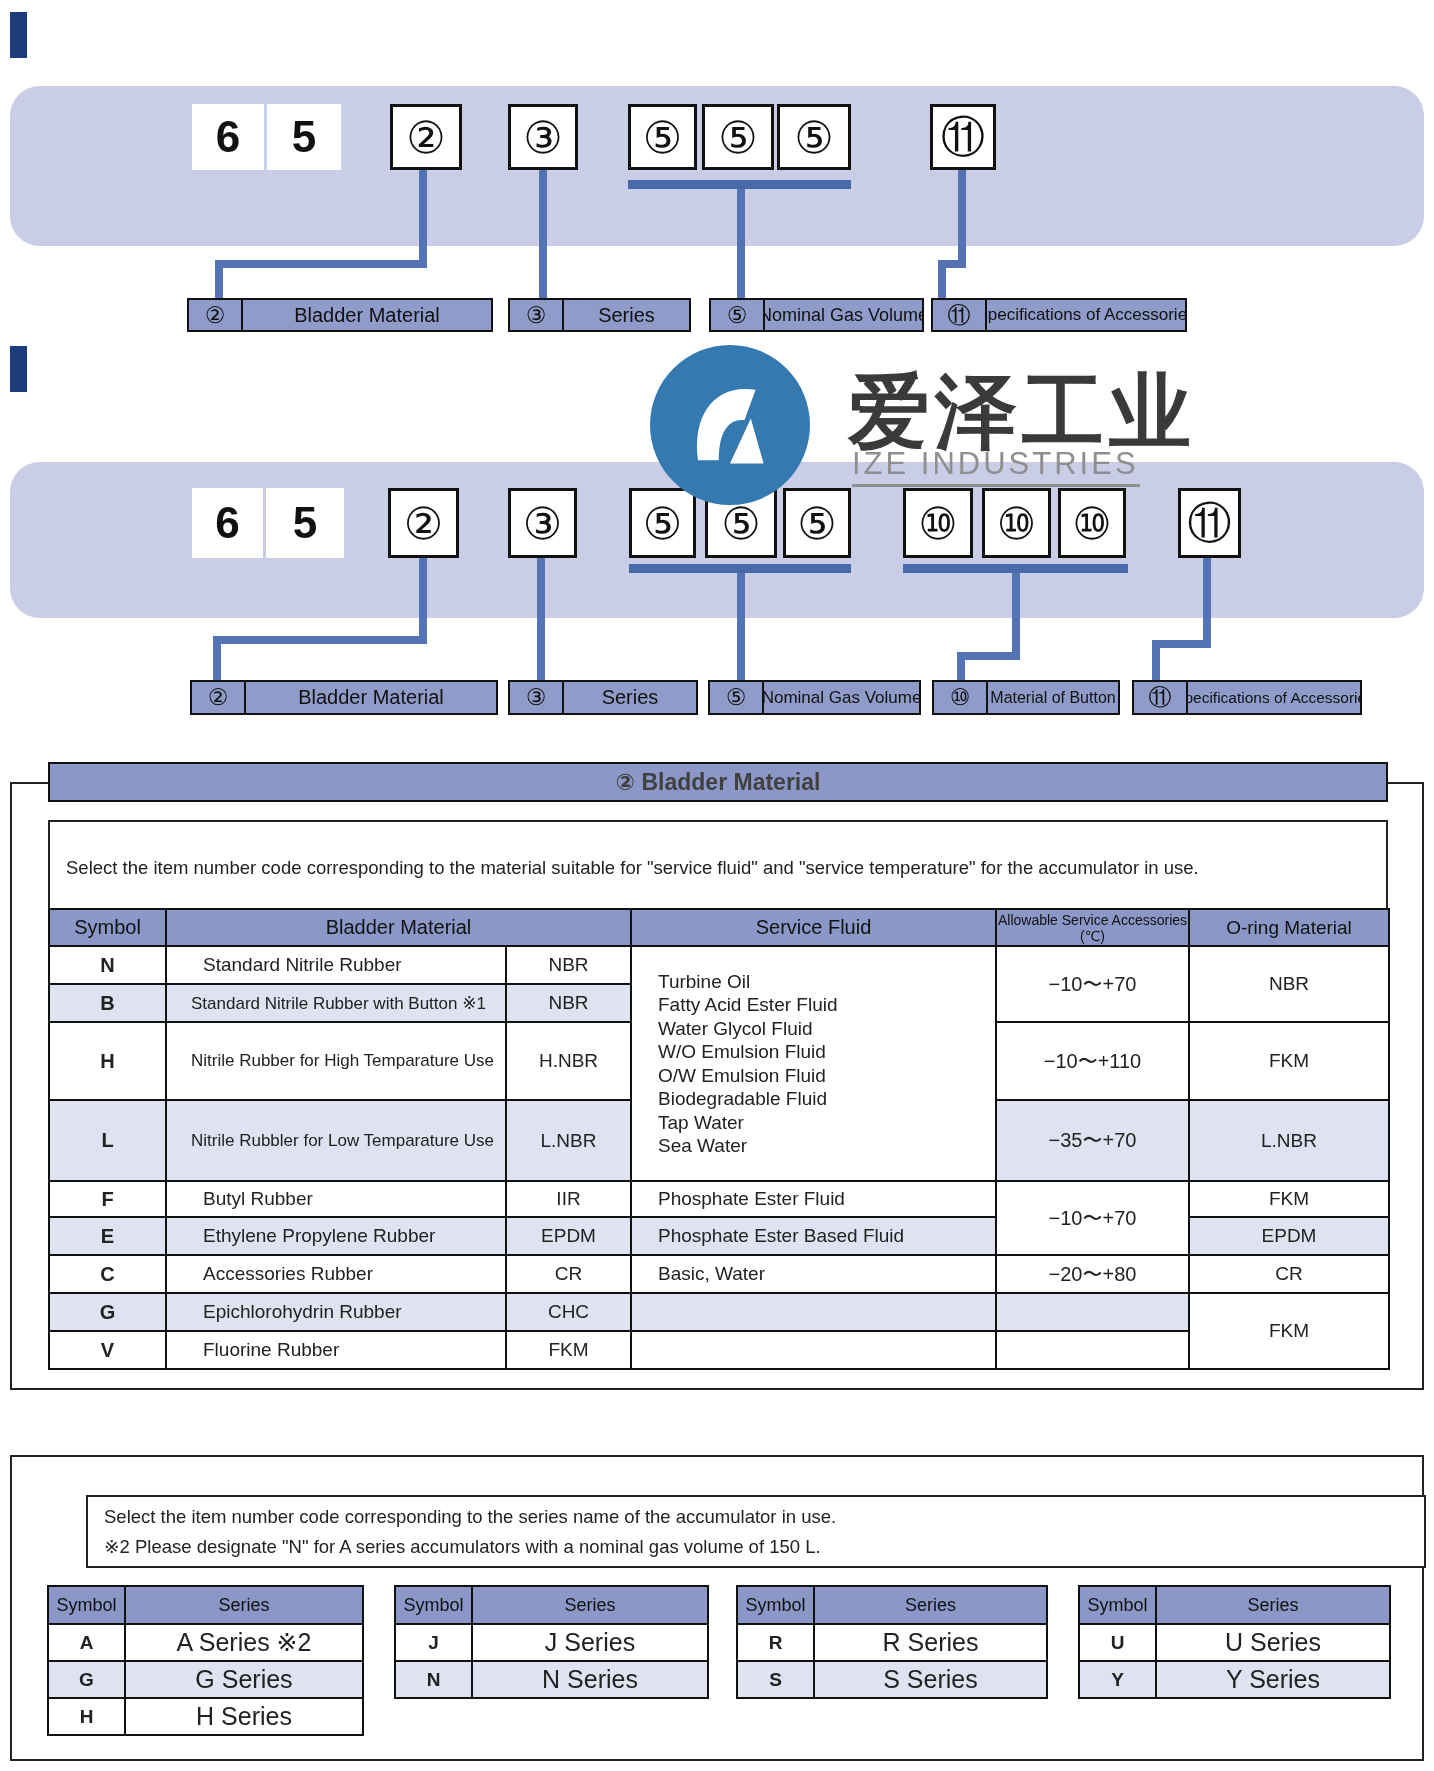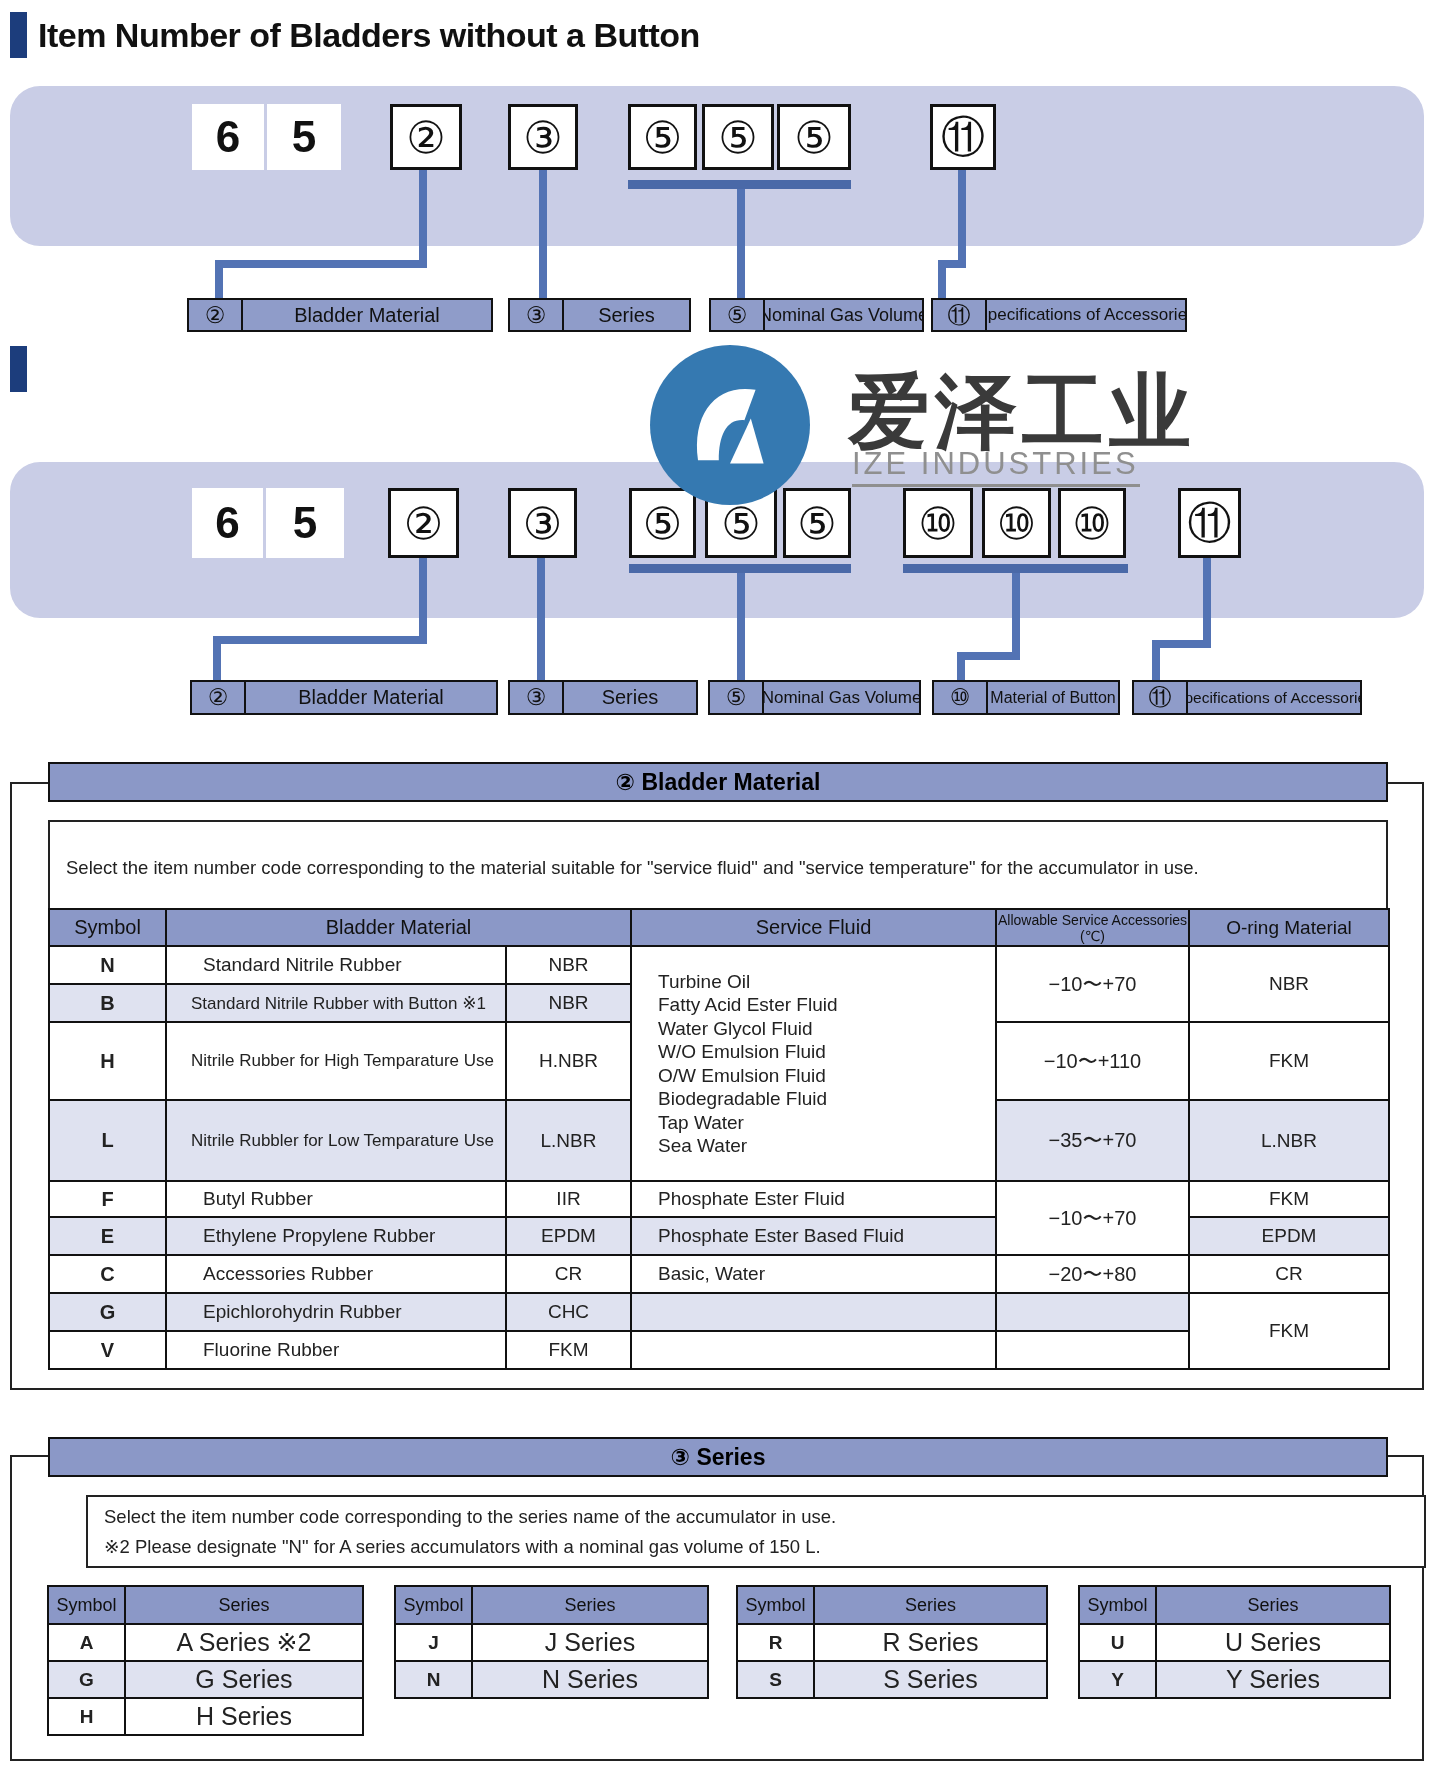--- a/index.html
+++ b/index.html
@@ -28,21 +28,21 @@
 
   
   .wm-circle { position:absolute; left:650px; top:345px; width:160px; height:160px; z-index:5; }
   .wm-cn { position:absolute; left:848px; top:358px; font-size:82px; font-weight:700; color:#3a3a3a; letter-spacing:5px; z-index:5; font-family:"DejaVu Sans",sans-serif; white-space:nowrap; }
   .wm-en { position:absolute; left:852px; top:446px; font-size:31px; color:#8f8f8f; letter-spacing:3px; z-index:5; white-space:nowrap; }
   .wm-line { position:absolute; left:852px; top:484px; width:288px; height:3px; background:#8f8f8f; z-index:5; }
 
   
   .sec-box { position:absolute; left:10px; width:1414px; border:2px solid #222; background:#fff; z-index:1; }
   .sec-hdr { position:absolute; left:48px; width:1340px; height:40px; background:#8b98c7; border:2px solid #111;
-             display:flex; align-items:center; justify-content:center; font-size:23px; font-weight:700; color:#000000; z-index:3; }
+             display:flex; align-items:center; justify-content:center; font-size:23px; font-weight:700; color:#404040; z-index:3; }
   .desc-box { position:absolute; left:48px; width:1340px; border:2px solid #222; background:#fff; z-index:2;
               padding:10px 16px; display:flex; flex-direction:column; justify-content:center; }
   .desc-box div { font-size:18.5px; color:#222; line-height:30px; white-space:nowrap; }
 
   
   table { border-collapse:collapse; table-layout:fixed; z-index:2; }
   .bm-table { position:absolute; left:48px; top:908px; width:1340px; }
   .bm-table td { border:2px solid #111; color:#222; overflow:hidden; }
   .bm-table .hd { background:#8b98c7; text-align:center; font-size:20px; color:#111; }
   .bm-table .hd.sm { font-size:14px; }
@@ -68,21 +68,20 @@
   .sr-table tr { height:37px; }
   .sr-table tr.hr { height:38px; }
   .colw-sym { width:77px; }
 </style>
 </head>
 <body>
 
 <div id="page">
 
   <div class="accent-bar" style="left:10px; top:12px; height:46px;"></div>
-  <div class="sec-title" style="left:38px; top:16px;">Item Number of Bladders without a Button</div>
 
   <div class="band" style="top:86px; height:160px;"></div>
 
   <div class="code digit" style="left:192px; top:104px; width:72px; height:66px;">6</div>
   <div class="code digit" style="left:267px; top:104px; width:74px; height:66px;">5</div>
   <div class="code circ" style="left:390px; top:104px; width:72px; height:66px;">②</div>
   <div class="code circ" style="left:508px; top:104px; width:70px; height:66px;">③</div>
   <div class="code circ" style="left:628px; top:104px; width:69px; height:66px;">⑤</div>
   <div class="code circ" style="left:702px; top:104px; width:72px; height:66px;">⑤</div>
   <div class="code circ" style="left:777px; top:104px; width:74px; height:66px;">⑤</div>
@@ -269,21 +268,20 @@
       <td class="sym">V</td>
       <td class="nm">Fluorine Rubber</td>
       <td class="cd">FKM</td>
       <td class="fl"></td>
       <td class="tp"></td>
     </tr>
   </tbody>
     </table>
 
   <div class="sec-box" style="top:1455px; height:306px;"></div>
-  <div class="sec-hdr" style="top:1437px;">③ Series</div>
   <div class="desc-box" style="top:1495px; height:73px;margin-left:38px;">
     <div>Select the item number code corresponding to the series name of the accumulator in use.</div>
     <div>※2 Please designate "N" for A series accumulators with a nominal gas volume of 150 L.</div>
   </div>
 
   <table class="sr-table" style="left:47px; width:317px;">
     <colgroup>
         <col class="colw-sym">
         <col>
       </colgroup>

